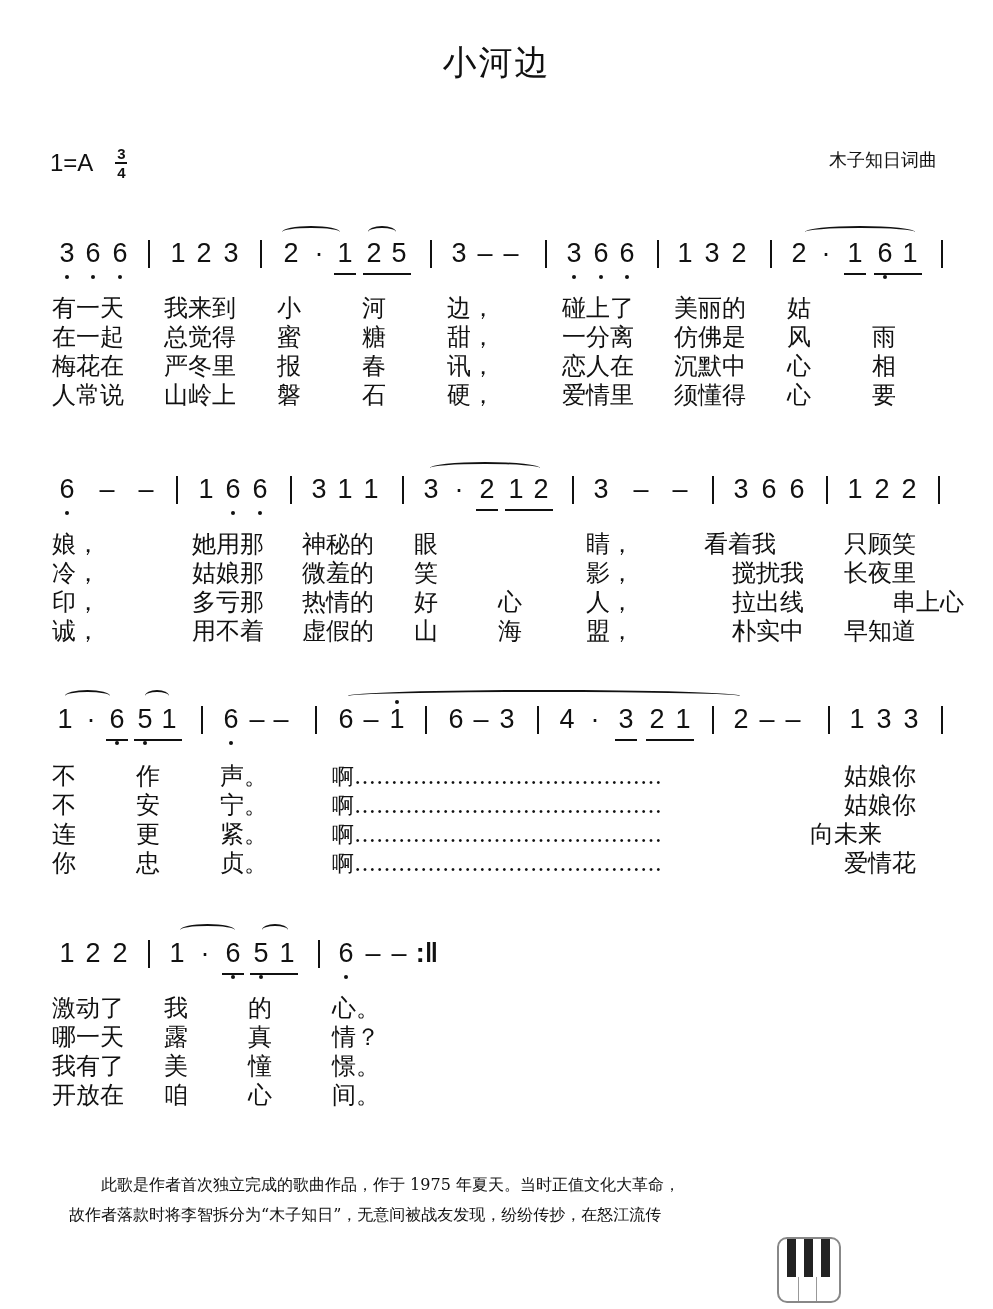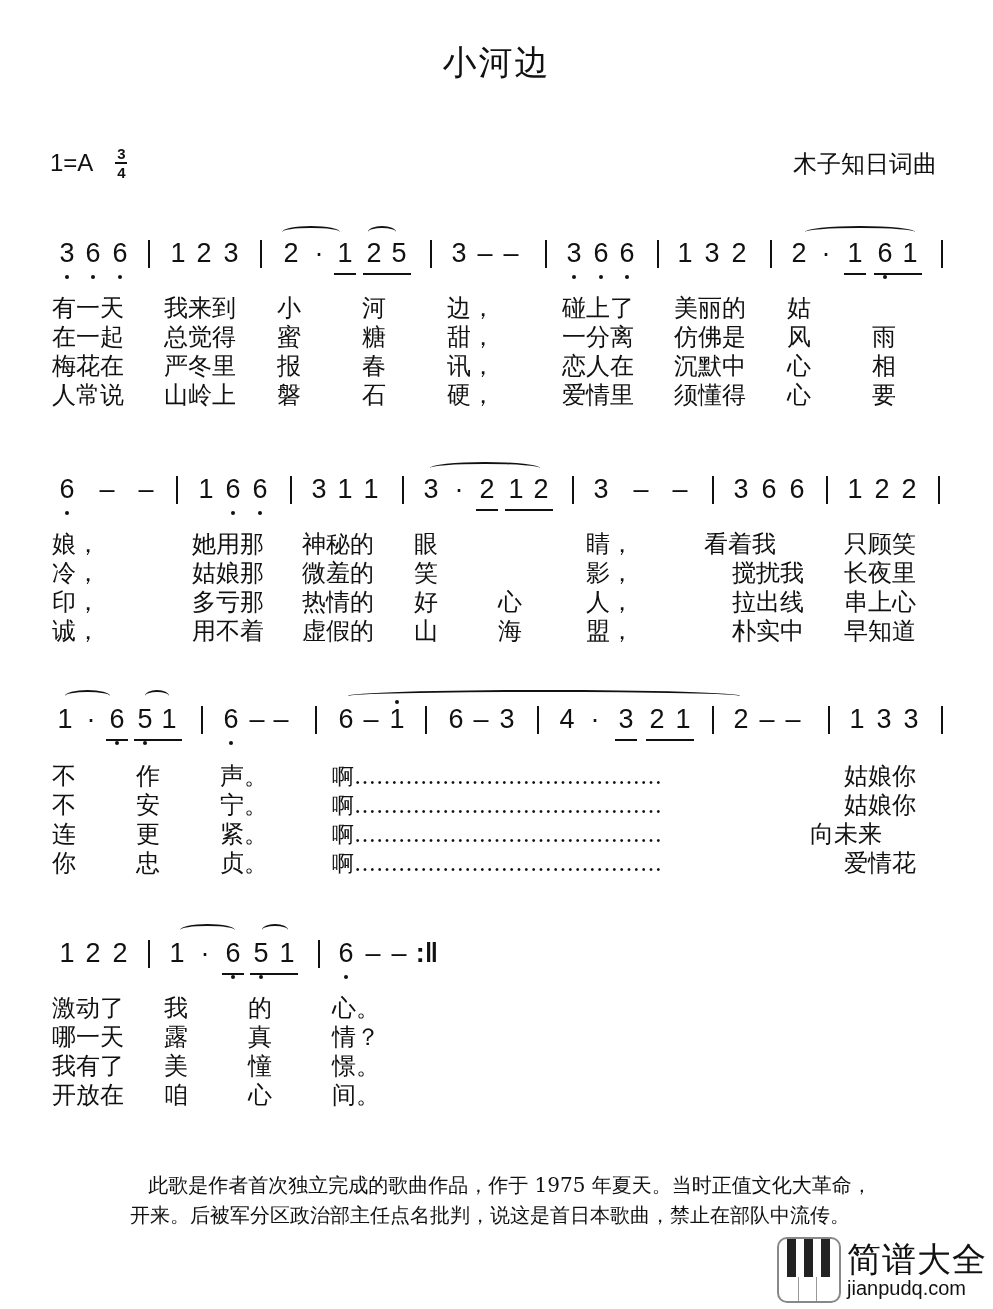--- a/index.html
+++ b/index.html
@@ -14,21 +14,21 @@
   .key {
     position: absolute; top: 146px; left: 50px; font-size: 24px;
     font-family: "Liberation Sans", sans-serif; display: flex; align-items: center;
   }
   .timesig {
     display: inline-flex; flex-direction: column; align-items: center;
     margin-left: 22px; font-size: 15px; font-weight: bold; line-height: 15px;
   }
   .timesig .bar { width: 12px; height: 2px; background: #111; margin: 1px 0; }
   .credit {
-    position: absolute; top: 148px; right: 56px; font-size: 24px;
+    position: absolute; top: 148px; right: 56px; font-size: 18px;
   }
   .staff {
     position: absolute; left: 50px; width: 900px; height: 40px;
     font-family: "Liberation Sans", sans-serif; font-size: 27px;
   }
   .staff .tok {
     position: absolute; top: 0; text-align: center; width: 22px;
   }
   .staff .dotbelow::after {
     content: ""; position: absolute; left: 9px; bottom: -10px;
@@ -47,22 +47,22 @@
     position: absolute; border-top: 2px solid #111; border-radius: 50% 50% 0 0;
     height: 10px;
   }
   .lyric-block {
     position: absolute; left: 52px; font-size: 24px; line-height: 29px;
     font-family: "DejaVu Serif", serif;
   }
   .lyric-line { position: relative; height: 29px; white-space: pre; }
   .lyric-line span { position: absolute; top: 0; white-space: pre; }
   .note-para {
-    position: absolute; left: 45px; top: 1170px; width: 890px;
-    font-size: 20px; line-height: 30px; font-family: "DejaVu Serif", serif; text-align: center;
+    position: absolute; left: 69px; top: 1170px; width: 890px;
+    font-size: 16px; line-height: 30px; font-family: "DejaVu Serif", serif;
   }
   .note-para p { margin: 0; }
   .watermark {
     position: absolute; right: 6px; bottom: 4px; width: 210px; height: 70px;
     background: #fff; display: flex; align-items: center;
   }
   .piano {
     width: 60px; height: 62px; border: 2px solid #888; border-radius: 10px;
     position: relative; overflow: hidden; background: #fff;
   }
@@ -234,21 +234,21 @@
     <span style="left:792px">长夜里</span>
   </div>
   <div class="lyric-line">
     <span style="left:0">印，</span>
     <span style="left:140px">多亏那</span>
     <span style="left:250px">热情的</span>
     <span style="left:362px">好</span>
     <span style="left:446px">心</span>
     <span style="left:534px">人，</span>
     <span style="left:680px">拉出线</span>
-    <span style="left:792px">串上心</span>
+    <span style="left:840px">串上心</span>
   </div>
   <div class="lyric-line">
     <span style="left:0">诚，</span>
     <span style="left:140px">用不着</span>
     <span style="left:250px">虚假的</span>
     <span style="left:362px">山</span>
     <span style="left:446px">海</span>
     <span style="left:534px">盟，</span>
     <span style="left:680px">朴实中</span>
     <span style="left:792px">早知道</span>
@@ -371,28 +371,24 @@
   <div class="lyric-line">
     <span style="left:0">开放在</span>
     <span style="left:112px">咱</span>
     <span style="left:196px">心</span>
     <span style="left:280px">间。</span>
   </div>
 </div>
 
 <div class="note-para">
   <p>　　此歌是作者首次独立完成的歌曲作品，作于 1975 年夏天。当时正值文化大革命，</p>
-  <p>开来。后被军分区政治部主任点名批判，说这是首日本歌曲，禁止在部队中流传。</p>
+  <p>故作者落款时将李智拆分为“木子知日”，无意间被战友发现，纷纷传抄，在怒江流传</p>
 </div>
 
 <div class="watermark">
   <div class="piano">
     <span class="bk" style="left:8px"></span>
     <span class="bk" style="left:25px"></span>
     <span class="bk" style="left:42px"></span>
     <span class="wk" style="left:19px"></span>
     <span class="wk" style="left:37px"></span>
   </div>
-  <div class="wm-text">
-    <div class="wm-cn">简谱大全</div>
-    <div class="wm-en">jianpudq.com</div>
-  </div>
 </div>
 
 </body></html>

